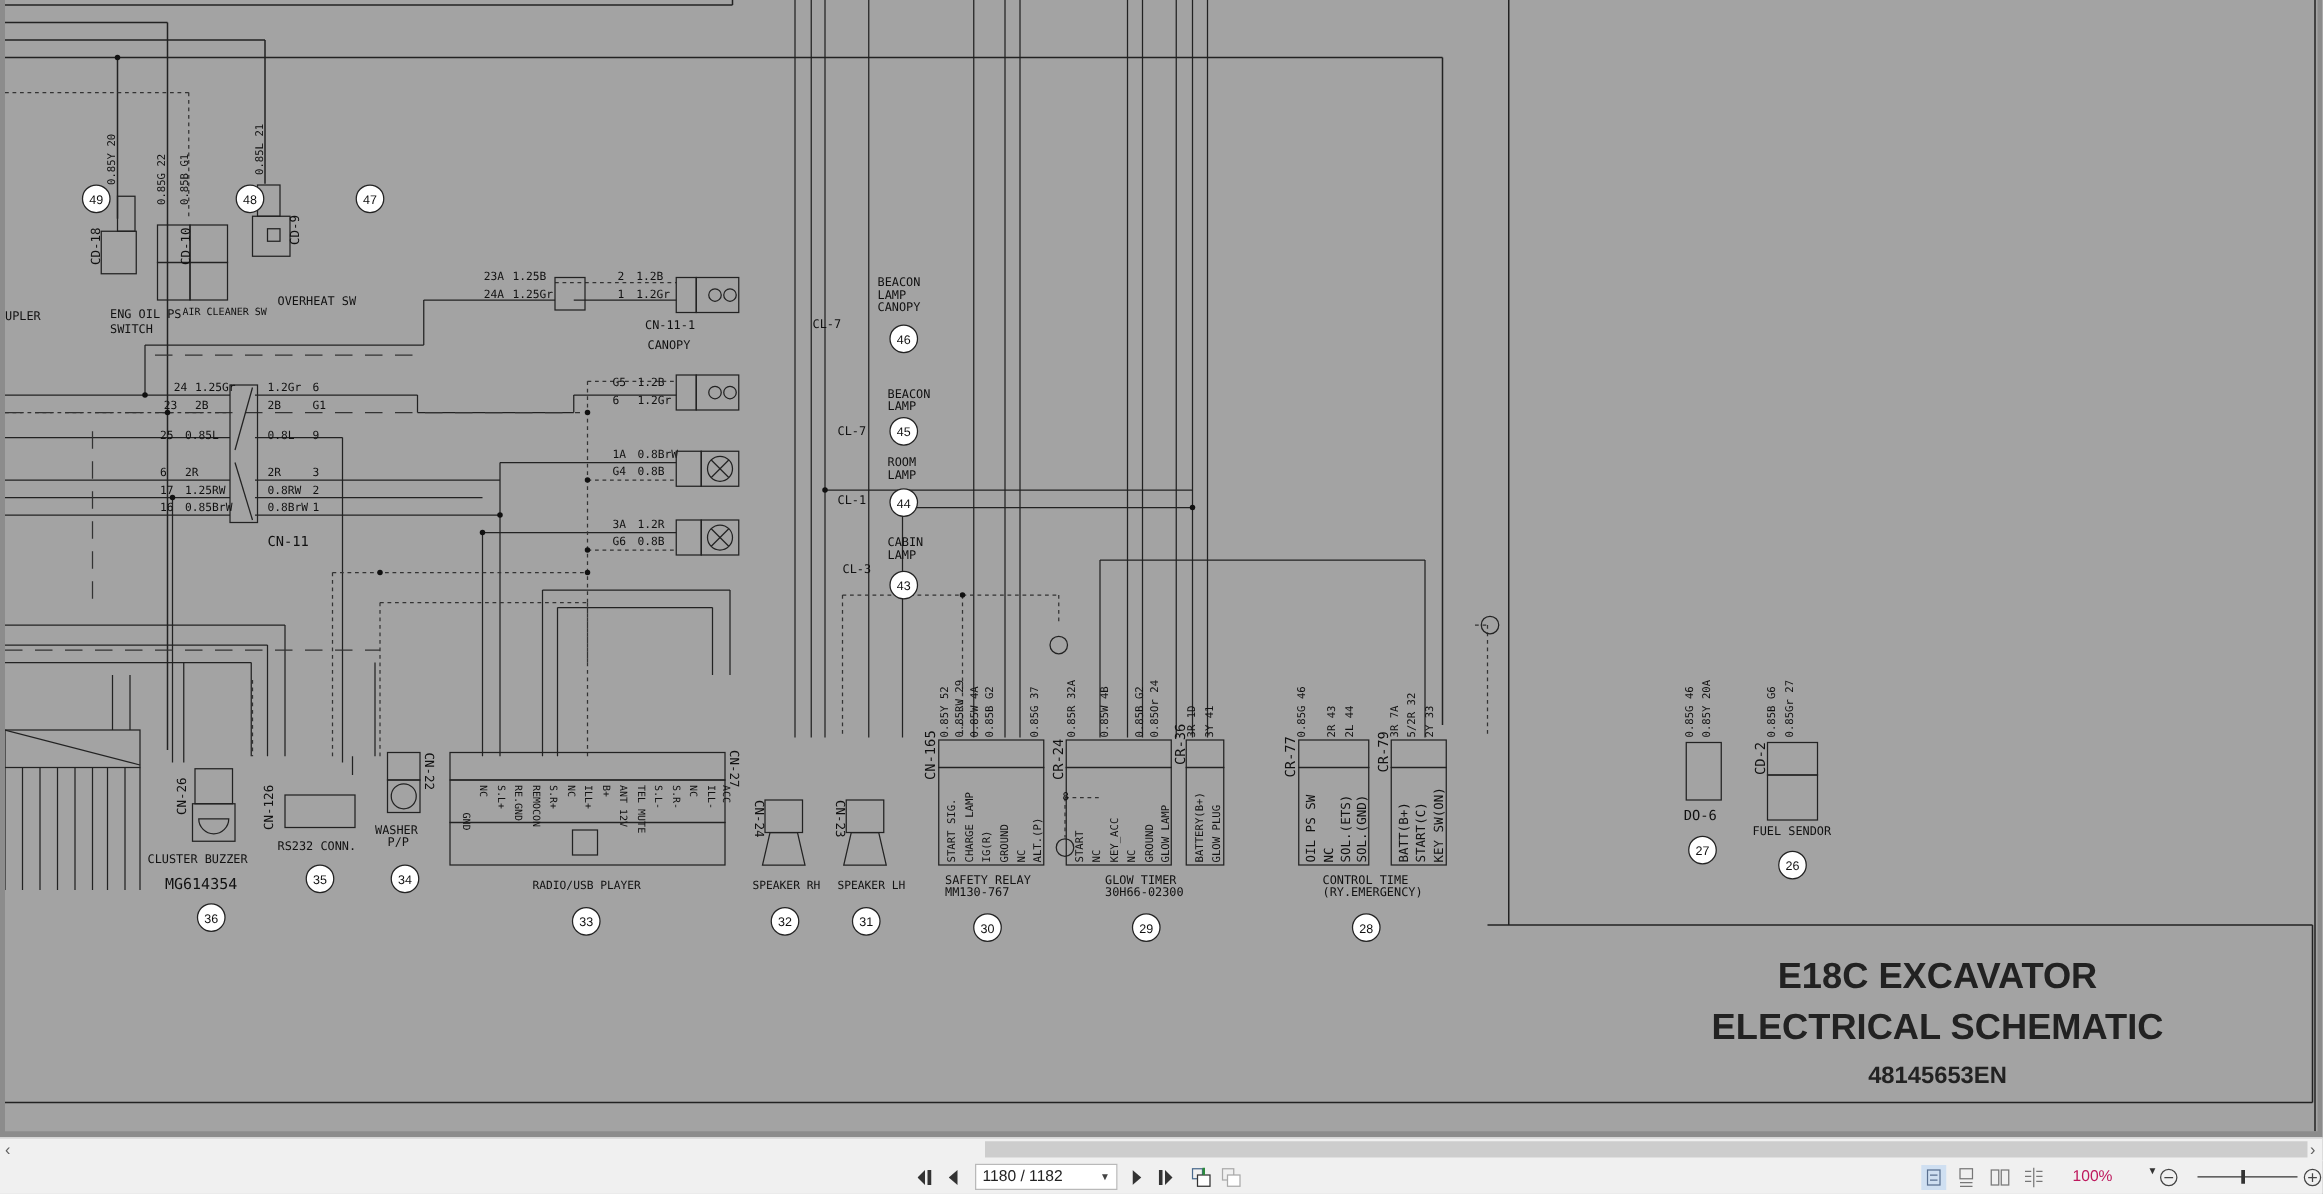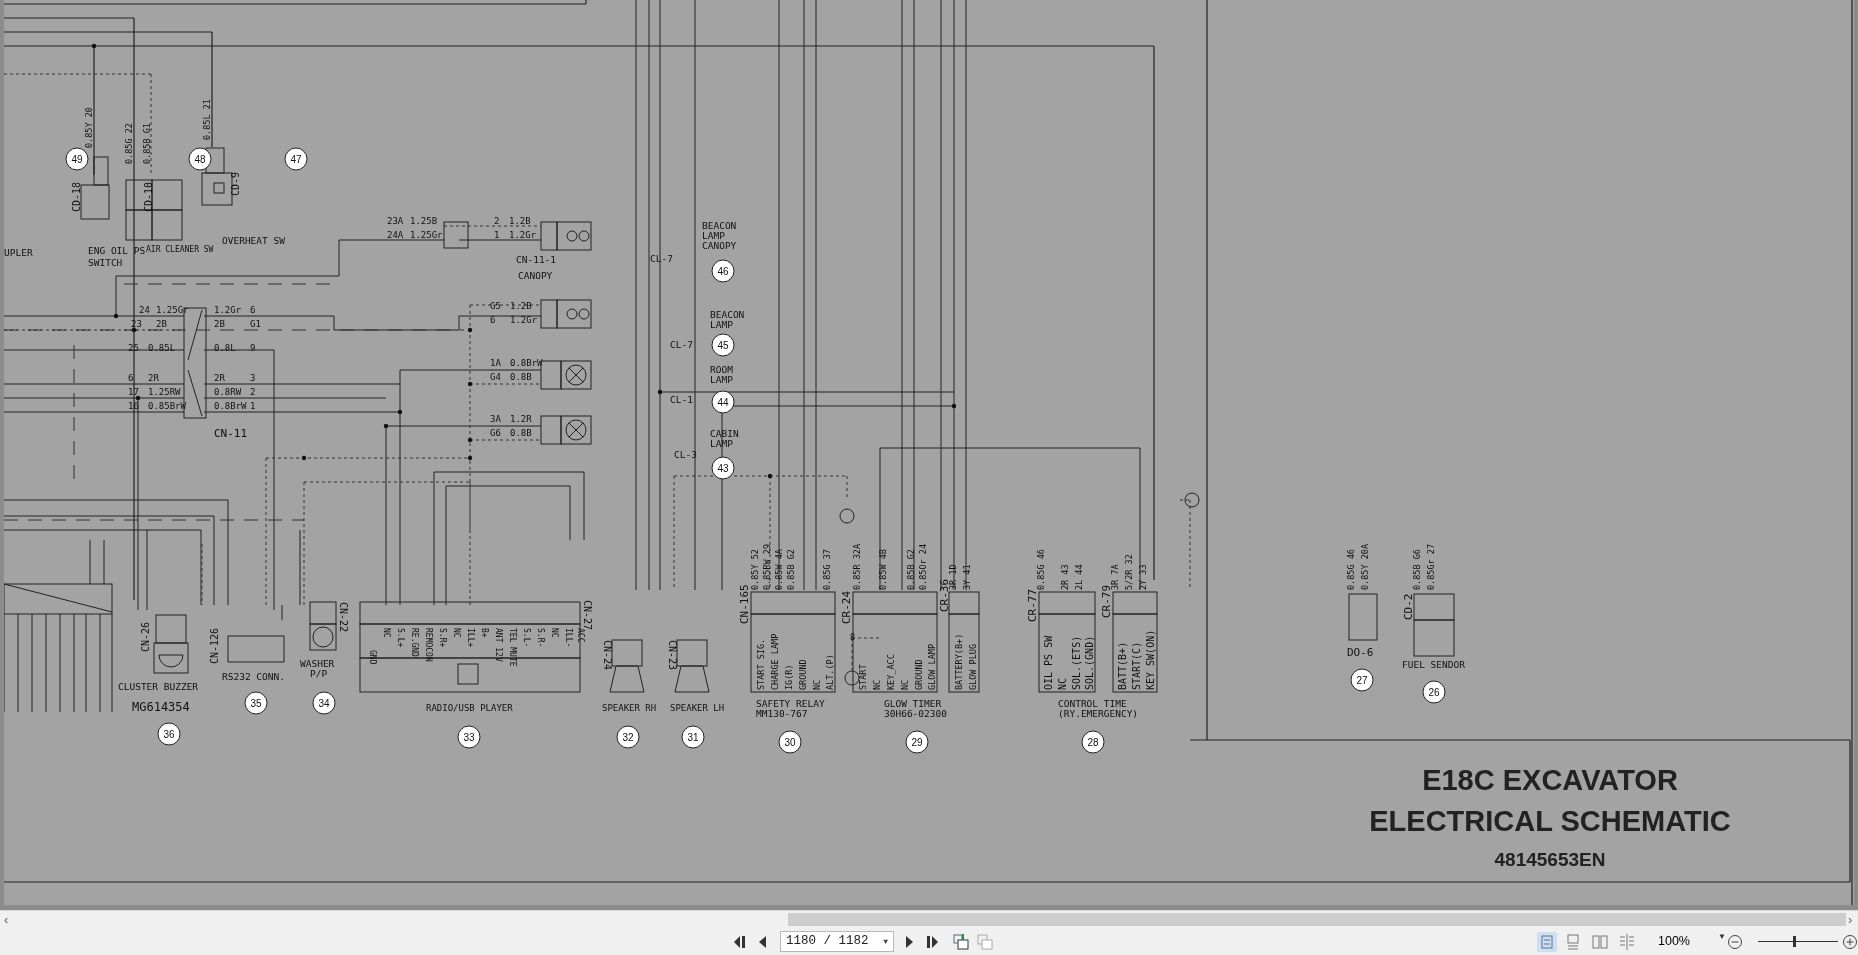--- a/index.html
+++ b/index.html
@@ -6,25 +6,25 @@
   body{width:1858px;height:955px;overflow:hidden;background:#f0f0f0;font-family:"Liberation Sans",sans-serif;position:relative;}
   #viewer{position:absolute;left:0;top:0;width:1858px;height:910px;background:#8c8c8c;overflow:hidden;}
   #page{position:absolute;left:4px;top:0;width:1850px;height:905px;background:#a3a3a3;}
   #schematic{position:absolute;left:0;top:0;}
   .mono{font-family:"DejaVu Sans Mono","Liberation Mono",monospace;}
   #hscroll{position:absolute;left:0;top:910px;width:1858px;height:18px;background:#f0f0f0;border-top:1px solid #d6d6d6;}
   #hscroll .thumb{position:absolute;left:788px;top:2px;width:1058px;height:13px;background:#cdcdcd;}
   #hscroll .arrow{position:absolute;top:0;font-size:13px;color:#606060;line-height:18px;}
   #statusbar{position:absolute;left:0;top:928px;width:1858px;height:27px;background:#f0f0f0;}
   .navbtn{position:absolute;top:6px;height:16px;display:flex;align-items:center;justify-content:center;cursor:pointer;}
-  #page-box{position:absolute;left:780px;top:3px;width:114px;height:21px;background:#fff;border:1px solid #b9b9b9;box-sizing:border-box;font-size:12.5px;line-height:19px;padding-left:5px;color:#222;font-family:Liberation Mono, monospace;}
+  #page-box{position:absolute;left:780px;top:3px;width:114px;height:21px;background:#fff;border:1px solid #b9b9b9;box-sizing:border-box;font-size:12.5px;line-height:19px;padding-left:5px;color:#222;}
   #page-box .dd{position:absolute;right:5px;top:0;font-size:8px;color:#444;}
   .viewbtn{position:absolute;top:4px;width:20px;height:20px;display:flex;align-items:center;justify-content:center;}
   .viewbtn.active{background:#cfdff1;}
-  #zoom-label{position:absolute;left:1658px;top:6px;font-size:12.5px;color:#000000;}
+  #zoom-label{position:absolute;left:1658px;top:6px;font-size:12.5px;color:#be185d;}
   #zoom-dd{position:absolute;left:1718px;top:4px;font-size:8px;color:#333;}
   #zoom-slider{position:absolute;left:1758px;top:13px;width:80px;height:1px;background:#333;}
   #zoom-thumb{position:absolute;left:1793px;top:8px;width:3px;height:11px;background:#333;}
 </style>
 </head>
 <body>
 
 <div id="viewer">
   <div id="page">
     <svg id="schematic" width="1850" height="905" viewBox="0 0 1850 905" xmlns="http://www.w3.org/2000/svg" font-family="Liberation Sans, sans-serif" font-size="10" fill="#111" stroke="none">

